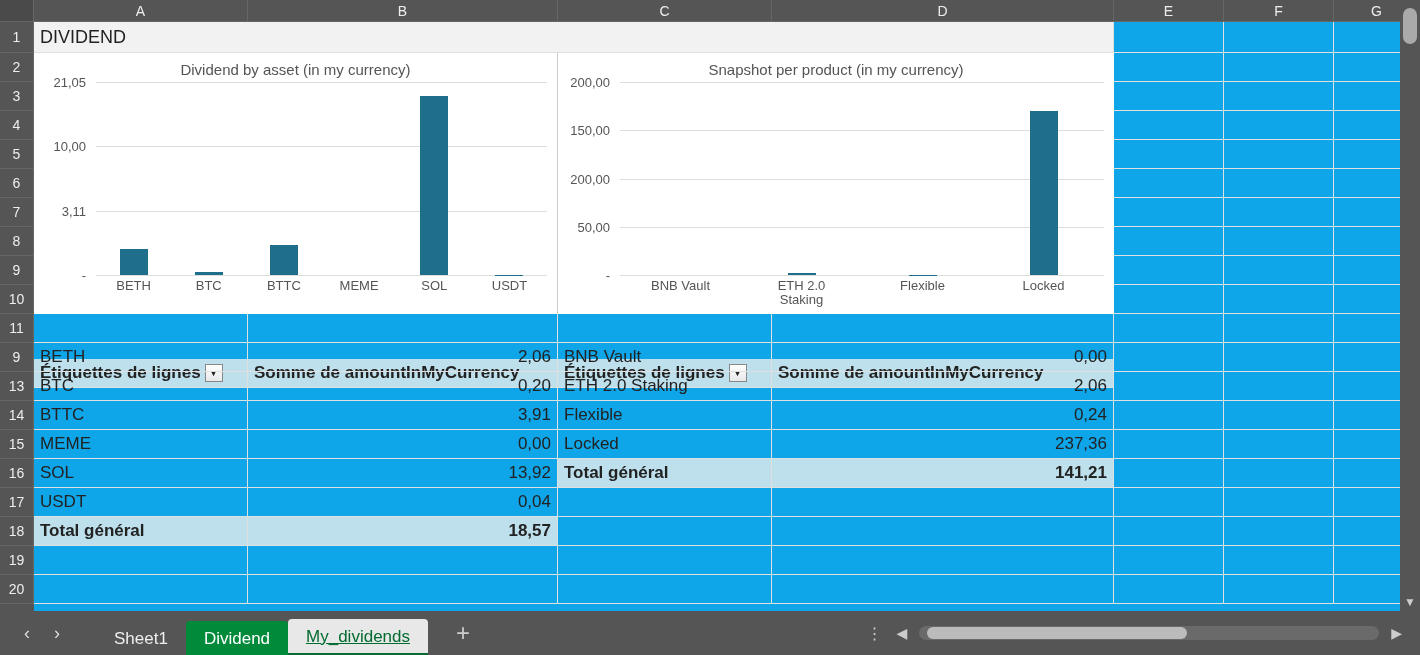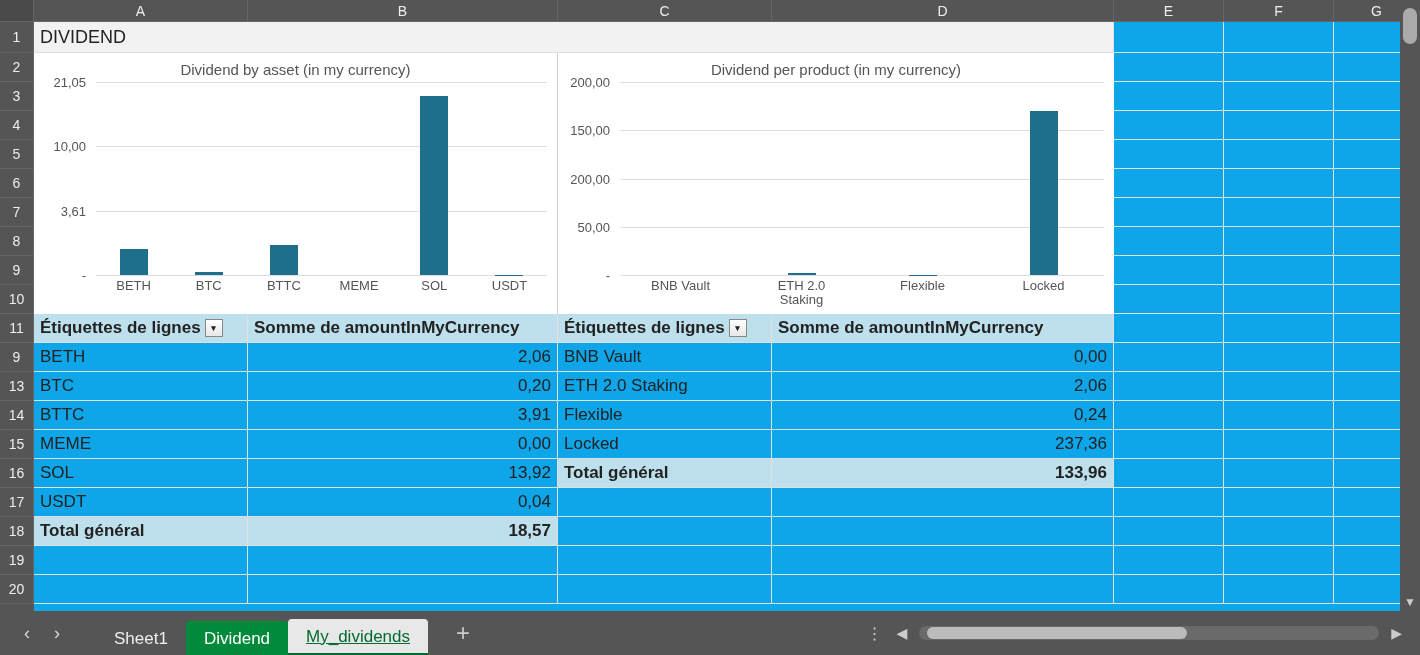--- a/index.html
+++ b/index.html
@@ -64,21 +64,21 @@
   border-bottom: 1px solid #e0e0e0;
   padding: 2px 6px;
   font-size: 17px;
   color: #222;
   display: flex;
   align-items: center;
   overflow: hidden;
   white-space: nowrap;
 }
 .cell.num { justify-content: flex-end; }
-.pivot-hdr { background: #bde0ec; font-weight: 600; }
+.pivot-hdr { background: #bde0ec; font-weight: 600; margin-top: 45px; }
 .pivot-total { background: #bde0ec; font-weight: 700; }
 .filter-btn {
   width: 18px; height: 18px;
   border: 1px solid #888;
   background: linear-gradient(#fff,#e8e8e8);
   margin-left: 4px;
   display: inline-flex; align-items: center; justify-content: center;
   font-size: 9px;
 }
 .chart {
@@ -442,27 +442,27 @@
         <div class="cell pivot-hdr" style="left: 738px; top: 292px; width: 342px; height: 29px; justify-content: flex-start;">Somme de amountInMyCurrency</div>
         <div class="cell " style="left: 524px; top: 321px; width: 214px; height: 29px;">BNB Vault</div>
         <div class="cell num" style="left: 738px; top: 321px; width: 342px; height: 29px;">0,00</div>
         <div class="cell " style="left: 524px; top: 350px; width: 214px; height: 29px;">ETH 2.0 Staking</div>
         <div class="cell num" style="left: 738px; top: 350px; width: 342px; height: 29px;">2,06</div>
         <div class="cell " style="left: 524px; top: 379px; width: 214px; height: 29px;">Flexible</div>
         <div class="cell num" style="left: 738px; top: 379px; width: 342px; height: 29px;">0,24</div>
         <div class="cell " style="left: 524px; top: 408px; width: 214px; height: 29px;">Locked</div>
         <div class="cell num" style="left: 738px; top: 408px; width: 342px; height: 29px;">237,36</div>
         <div class="cell pivot-total" style="left: 524px; top: 437px; width: 214px; height: 29px;">Total général</div>
-        <div class="cell pivot-total num" style="left: 738px; top: 437px; width: 342px; height: 29px;">133,96</div>
+        <div class="cell pivot-total num" style="left: 738px; top: 437px; width: 342px; height: 29px;">141,21</div>
         <div class="chart" style="left: 0px; top: 31px; width: 524px; height: 261px; border-right: 1px solid rgb(204, 204, 204);">
           <div class="chart-title">Dividend by asset (in my currency)</div>
           <div class="chart-plot" style="height: 221px;">
             <div class="y-axis">
               <div class="y-tick" style="top: 193px;">-</div>
-              <div class="y-tick" style="top: 128.667px;">3,61</div>
+              <div class="y-tick" style="top: 128.667px;">3,11</div>
               <div class="y-tick" style="top: 64.3333px;">10,00</div>
               <div class="y-tick" style="top: 0px;">21,05</div>
             </div>
             <div class="plot-area">
               <div class="grid-line" style="top: 193px;"></div>
               <div class="grid-line" style="top: 128.667px;"></div>
               <div class="grid-line" style="top: 64.3333px;"></div>
               <div class="grid-line" style="top: 0px;"></div>
               <div class="bars">
                 <div class="bar-slot">
@@ -489,21 +489,21 @@
               <div class="x-label">BETH</div>
               <div class="x-label">BTC</div>
               <div class="x-label">BTTC</div>
               <div class="x-label">MEME</div>
               <div class="x-label">SOL</div>
               <div class="x-label">USDT</div>
             </div>
           </div>
         </div>
         <div class="chart" style="left: 524px; top: 31px; width: 556px; height: 261px;">
-          <div class="chart-title">Dividend per product (in my currency)</div>
+          <div class="chart-title">Snapshot per product (in my currency)</div>
           <div class="chart-plot" style="height: 221px;">
             <div class="y-axis">
               <div class="y-tick" style="top: 193px;">-</div>
               <div class="y-tick" style="top: 144.75px;">50,00</div>
               <div class="y-tick" style="top: 96.5px;">200,00</div>
               <div class="y-tick" style="top: 48.25px;">150,00</div>
               <div class="y-tick" style="top: 0px;">200,00</div>
             </div>
             <div class="plot-area">
               <div class="grid-line" style="top: 193px;"></div>

